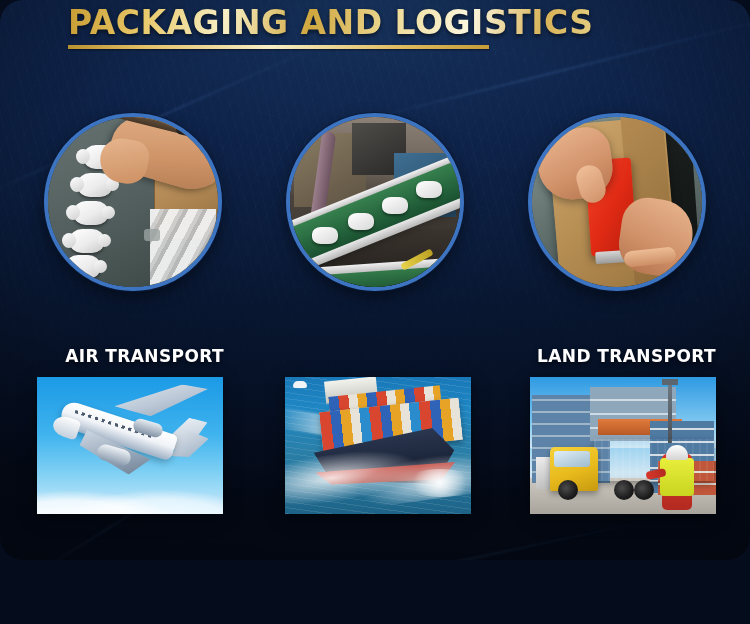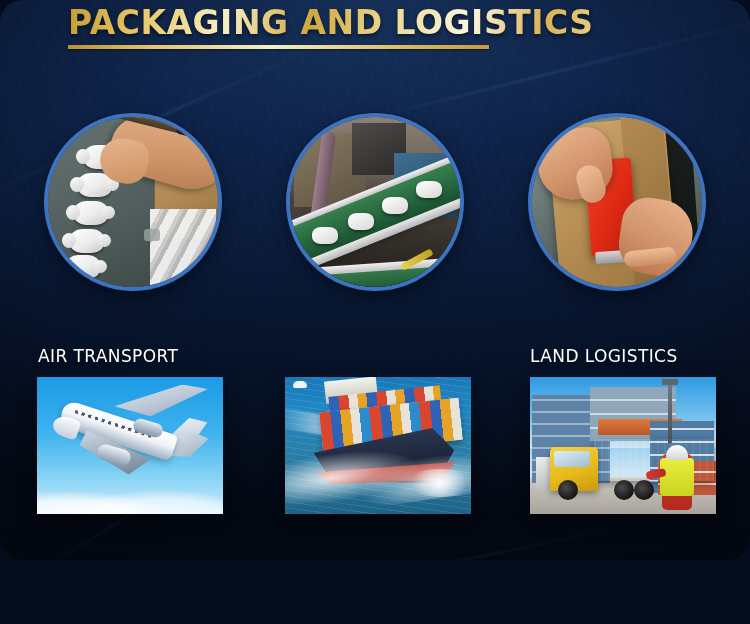--- a/index.html
+++ b/index.html
@@ -154,22 +154,22 @@
   .ph-taping .hand-bot{position:absolute;right:10px;bottom:12px;width:72px;height:76px;
     border-radius:26px 34px 30px 30px;
     background:linear-gradient(200deg,#e9b68f 0%,#cf9068 60%,#b2734d 100%);
     transform:rotate(8deg);}
   .ph-taping .fingers{position:absolute;right:26px;bottom:22px;width:52px;height:16px;border-radius:9px;
     background:linear-gradient(180deg,#edbd95,#cd8f66);transform:rotate(-6deg);}
 
   
   .tlabel{position:absolute;top:346px;
     font-family:"DejaVu Sans",sans-serif;
-    font-size:17px;font-weight:normal;letter-spacing:.4px;
-    color:#ffffff;text-align:left;white-space:nowrap;
+    font-size:17px;font-weight:bold;letter-spacing:.4px;
+    color:#ffffff;text-align:right;white-space:nowrap;
     text-shadow:0 2px 4px rgba(0,0,0,.6);}
 
   
   .bphoto{position:absolute;overflow:hidden;box-shadow:0 4px 14px rgba(0,0,0,.5);}
 
   
   .ph-air{position:absolute;inset:0;
     background:linear-gradient(180deg,#1b9ae6 0%,#3fb3ee 42%,#84d2f4 72%,#cfeafb 100%);}
   .ph-air .cloudbank{position:absolute;left:-10%;bottom:-12px;width:125%;height:46px;border-radius:50% 50% 0 0;
     background:radial-gradient(60% 100% at 22% 100%, #ffffff 0%, rgba(255,255,255,.75) 55%, rgba(255,255,255,0) 78%),
@@ -356,21 +356,21 @@
       <div class="cartonflap"></div>
       <div class="dispenser"></div>
       <div class="hand-top"></div>
       <div class="thumb"></div>
       <div class="hand-bot"></div>
       <div class="fingers"></div>
     </div>
   </div>
 
   <div class="tlabel" style="left:38px;width:186px;">AIR TRANSPORT</div>
-  <div class="tlabel" style="left:530px;width:186px;">LAND LOGISTICS</div>
+  <div class="tlabel" style="left:530px;width:186px;">LAND TRANSPORT</div>
 
   <div class="bphoto" style="left:37px;top:377px;width:186px;height:137px;">
     <div class="ph-air">
       <div class="cloudbank"></div>
       <div class="wing-main"></div>
       <div class="tail"></div>
       <div class="tailfin"></div>
       <div class="fuselage"></div>
       <div class="nose"></div>
       <div class="windows"></div>

